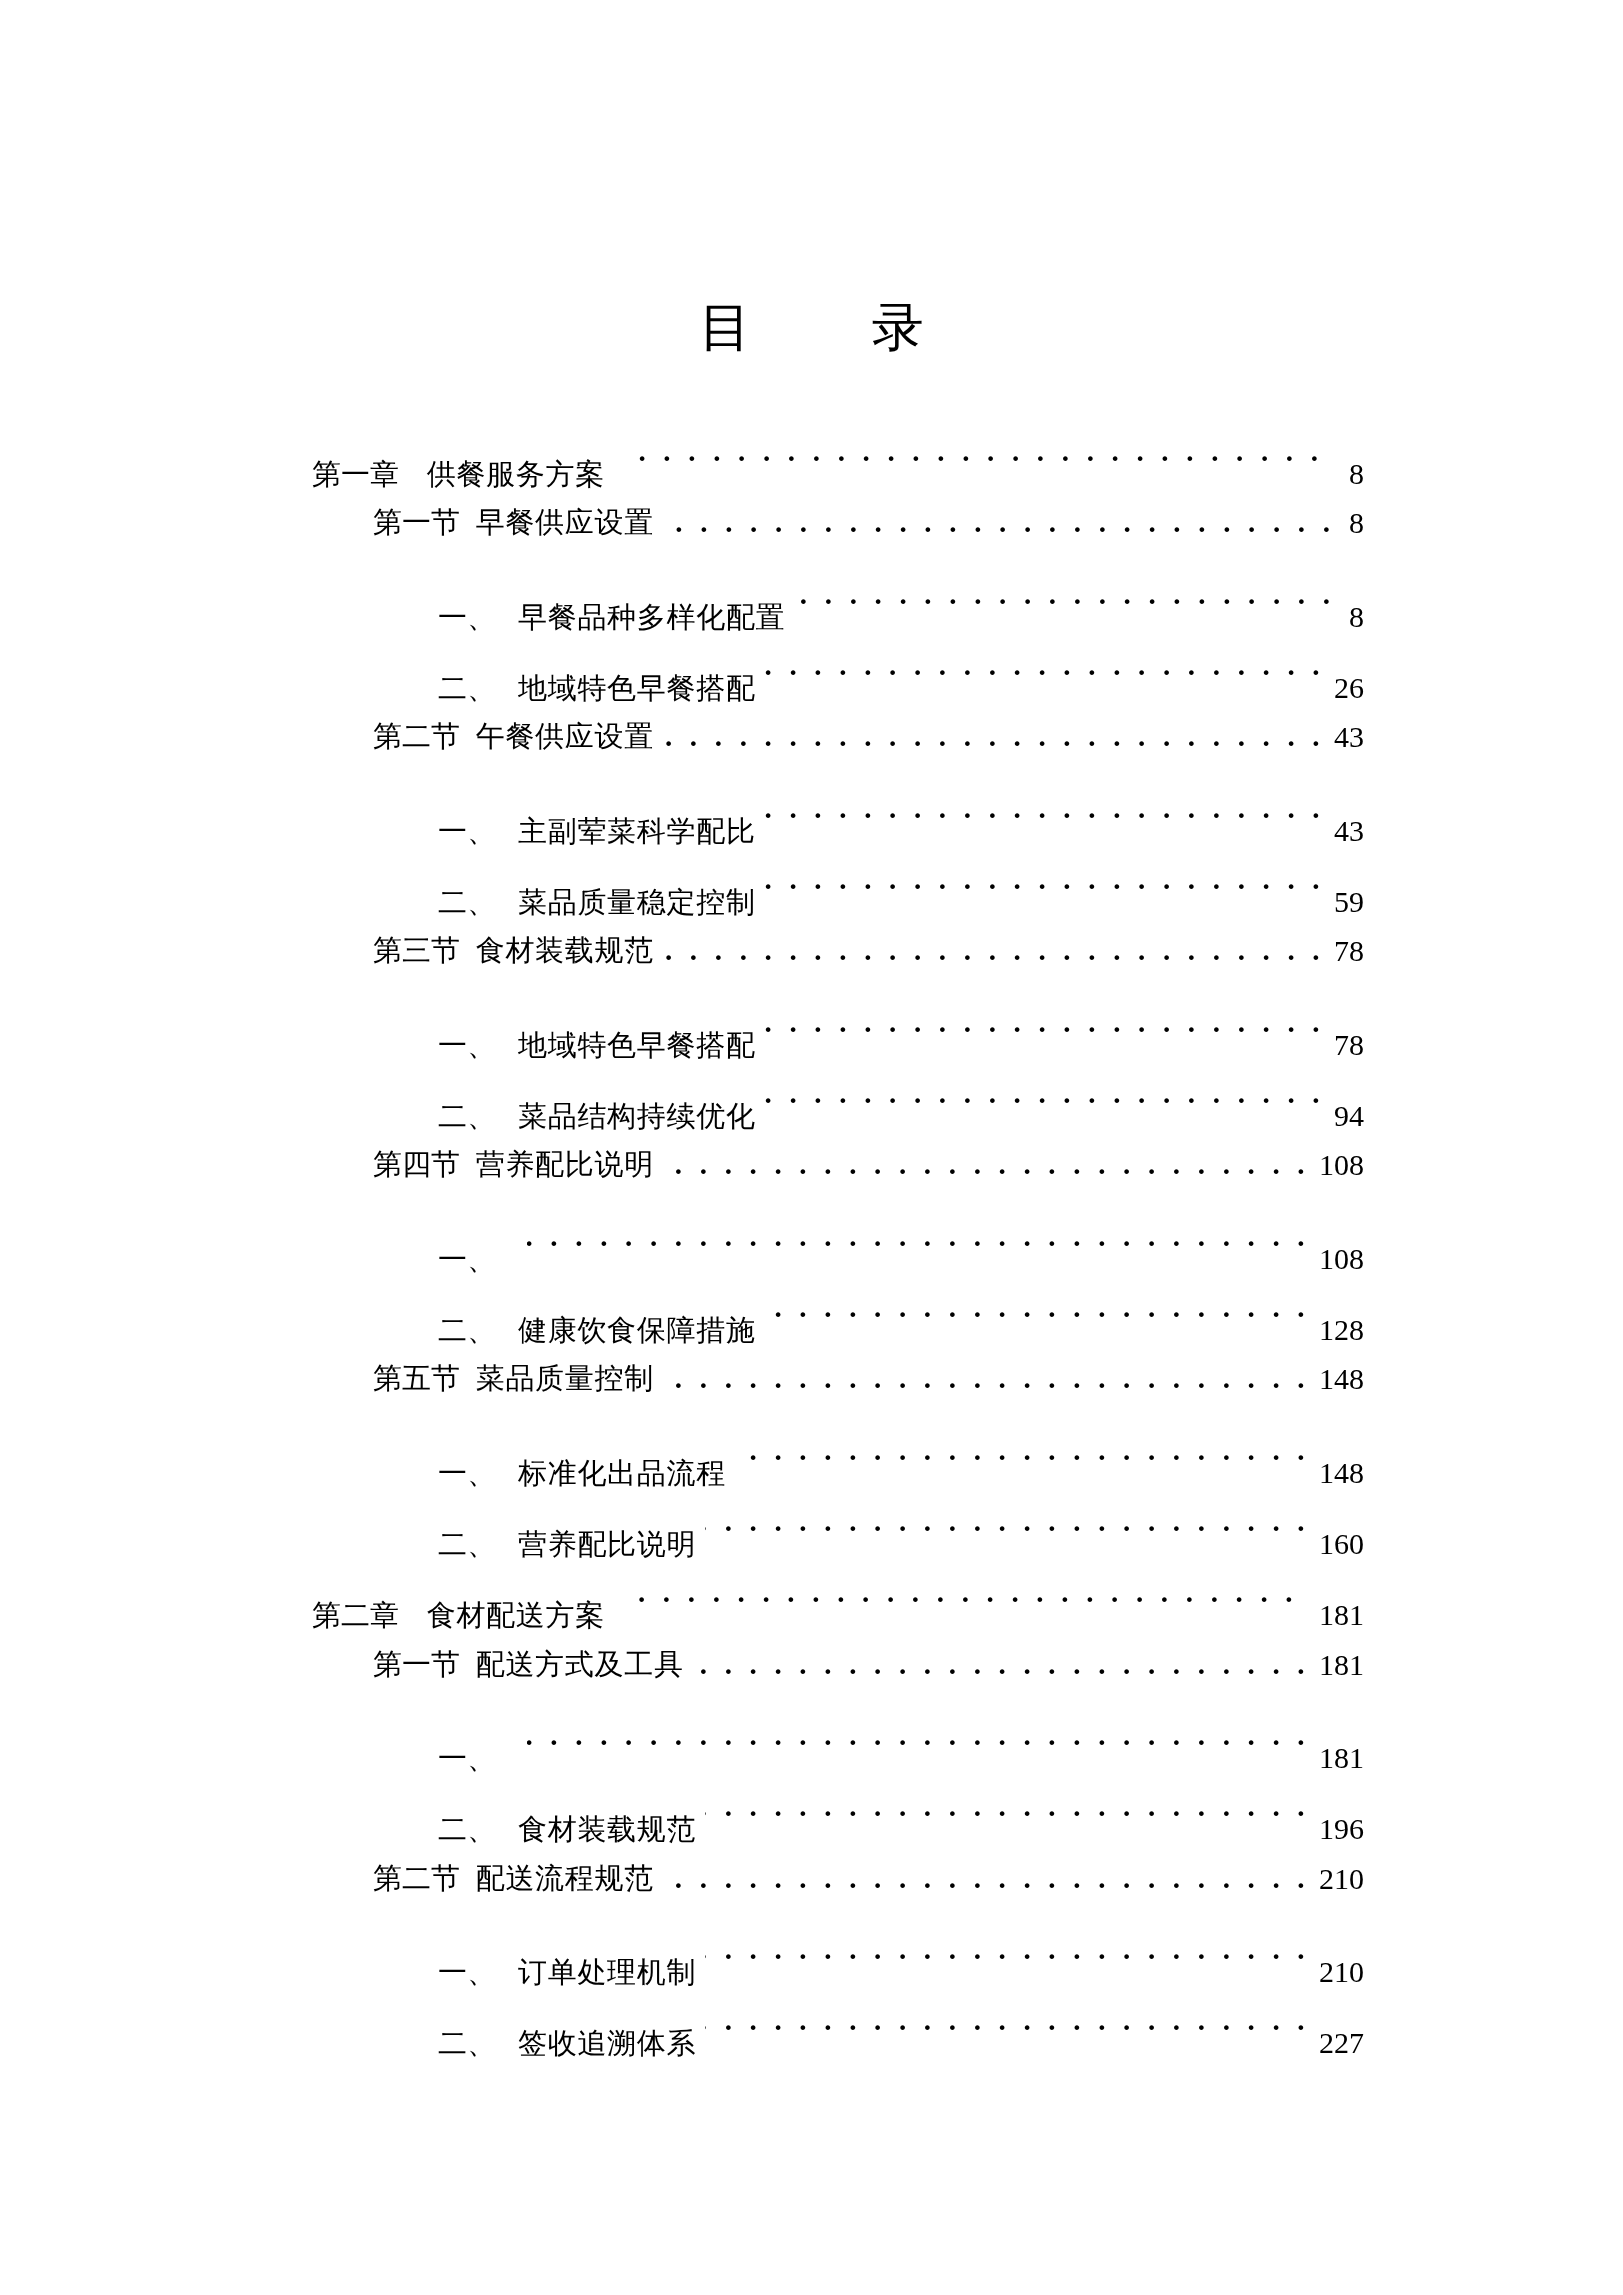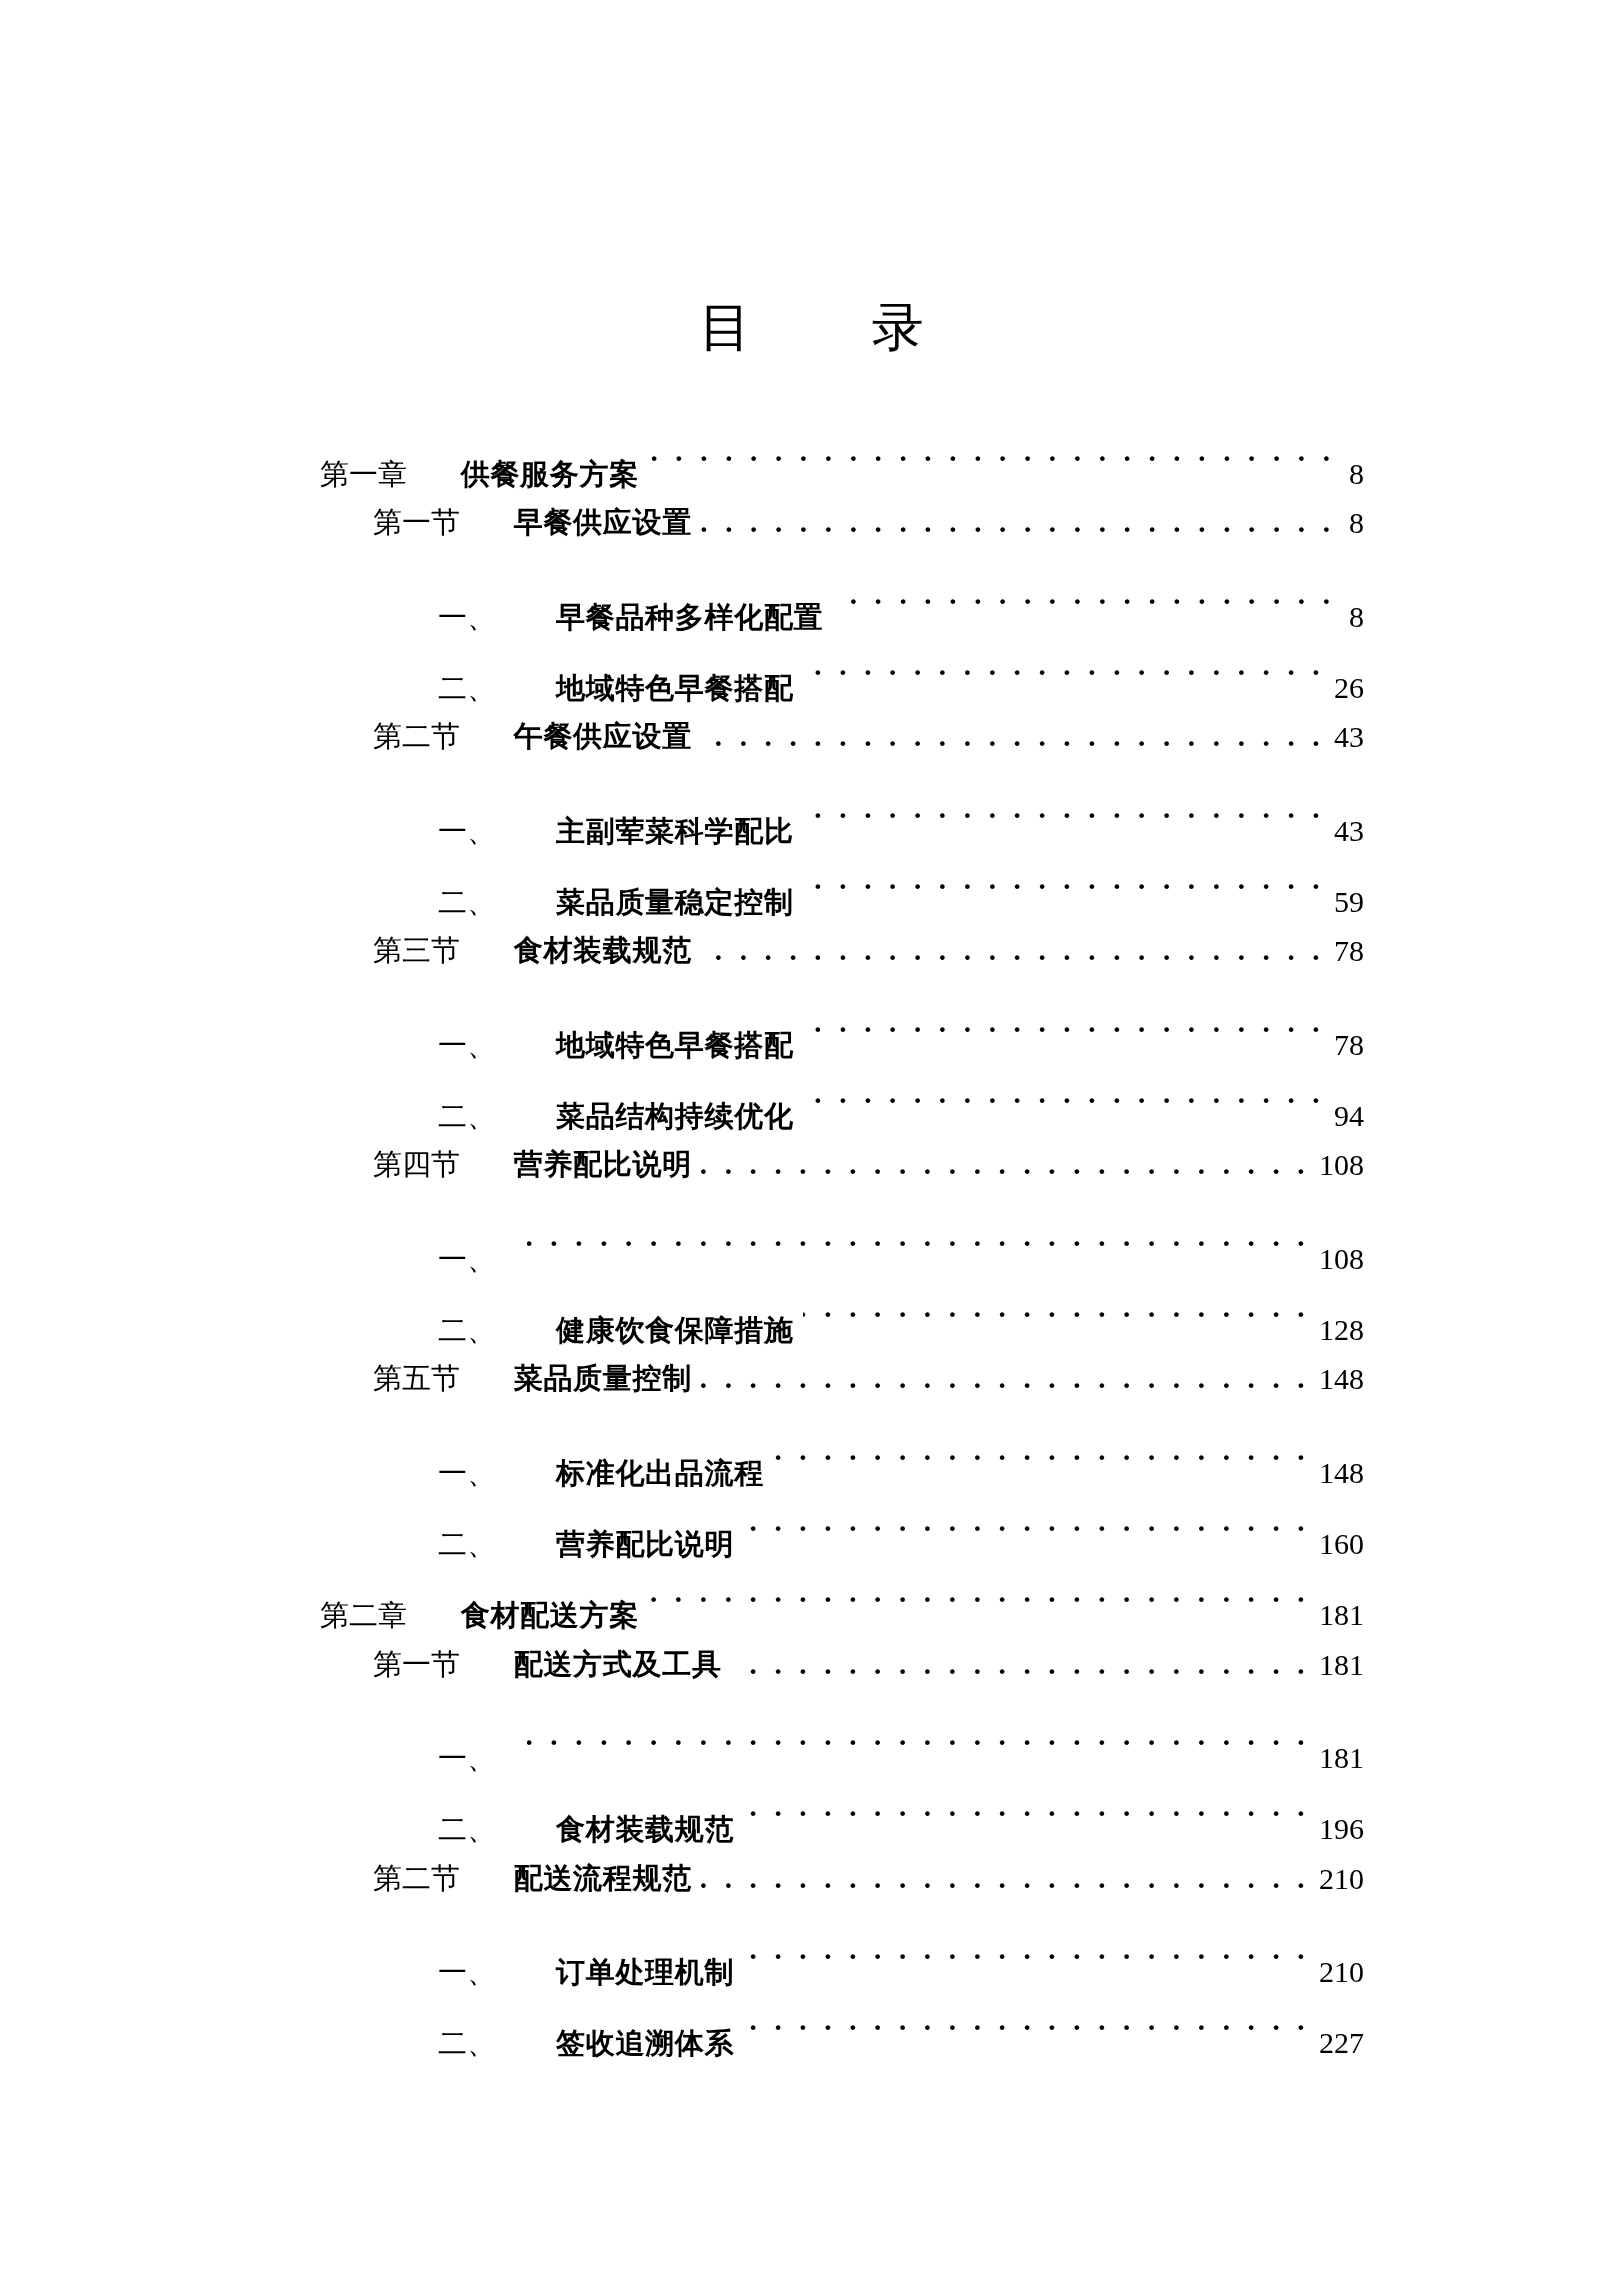--- a/index.html
+++ b/index.html
@@ -37,28 +37,27 @@
     .toc-entry {
       position: absolute;
       height: 65px;
       display: flex;
       align-items: baseline;
       font-size: 29px;
       line-height: 65px;
       white-space: nowrap;
       right: 259px;
     }
-    .toc-entry.level-1 { left: 320px; }
+    .toc-entry.level-1 { left: 312px; gap: 12px; }
     .toc-entry.level-2 { left: 373px; align-items: center; }
     .toc-entry.level-3 { left: 438px; }
     .entry-label {
       font-family: "DejaVu Sans", sans-serif;
-      font-weight: bold;
+      font-weight: normal;
       letter-spacing: 0.7px;
-      margin-left: 38px;
     }
     .entry-num {
       font-family: "DejaVu Sans", sans-serif;
       display: inline-block;
     }
     .level-1 .entry-num, .level-2 .entry-num { margin-right: 15.7px; }
     .level-3 .entry-num { width: 80px; }
     .leader {
       flex: 1;
       overflow: hidden;

